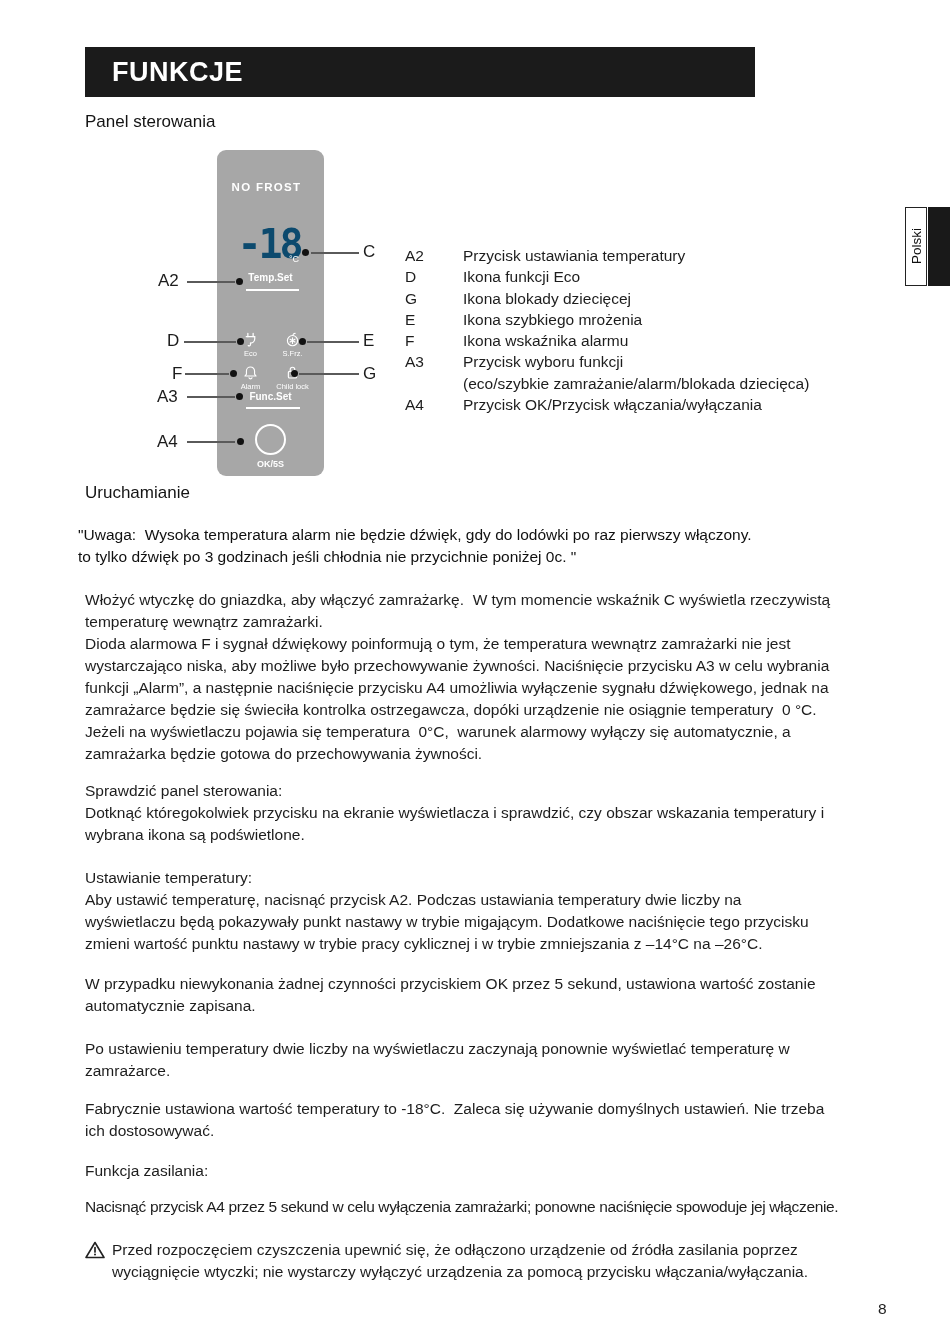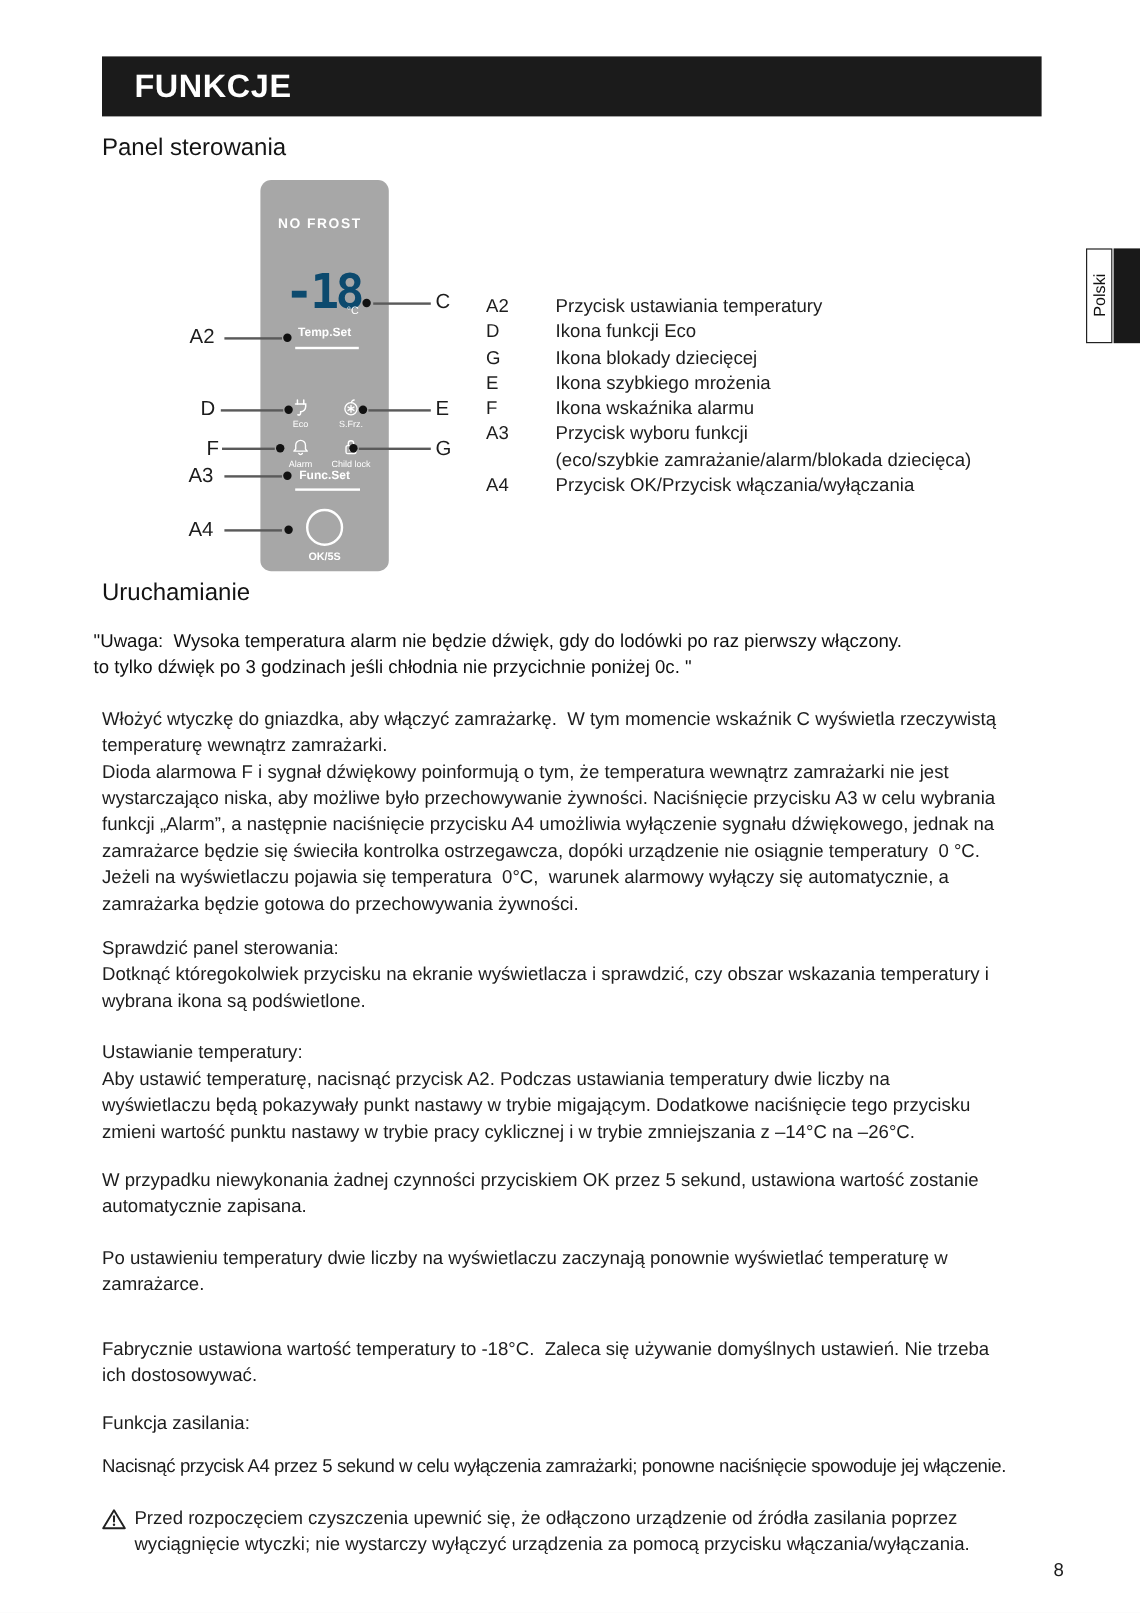--- a/index.html
+++ b/index.html
@@ -4,23 +4,23 @@
 <style>
   html,body{margin:0;padding:0;}
   body{background:#e8e8e8;}
   .page{
     position:relative;width:950px;height:1344px;background:#ffffff;
     font-family:"Liberation Sans",sans-serif;color:#1d1d1d;overflow:hidden;
     margin:0 auto;
   }
   .abs{position:absolute;}
   
-  .header-bar{left:85px;top:47px;width:783px;height:50px;background:#1b1b1b;display:flex;align-items:center;}
+  .header-bar{left:85px;top:47px;width:670px;height:50px;background:#1b1b1b;display:flex;align-items:center;}
   .header-title{color:#fff;font-size:27px;font-weight:bold;letter-spacing:.5px;padding-left:27px;}
-  .section-heading{font-size:20px;color:#141414;}
+  .section-heading{font-size:17px;color:#141414;}
   
   .panel{left:217px;top:150px;width:107px;height:326px;background:#a7a7a7;border-radius:9px;}
   .panel-text{color:#fff;text-align:center;}
   .no-frost{left:217px;top:181px;width:99px;font-size:11.5px;font-weight:bold;letter-spacing:1.3px;}
   .display{left:221px;top:224px;width:96px;text-align:center;color:#0c4a6e;
     font-family:"DejaVu Sans Mono","DejaVu Sans",monospace;font-size:40px;font-weight:bold;letter-spacing:-3px;line-height:40px;}
   .display-unit{left:289px;top:254px;font-size:9px;color:#fff;letter-spacing:0;}
   .temp-set{left:217px;top:272px;width:107px;font-size:10px;font-weight:bold;}
   .underline{height:1.5px;background:#fff;}
   .u-temp{left:246px;top:289px;width:53px;}
@@ -33,21 +33,21 @@
   .callout-label{font-size:17px;color:#1c1c1c;}
   .lead{height:1.5px;background:#5a5a5a;}
   .dot{width:7px;height:7px;border-radius:50%;background:#111;}
   
   .legend{left:405px;top:245px;font-size:15.5px;line-height:21.3px;color:#1d1d1d;}
   .lg-key{display:inline-block;width:58px;}
   
   .note{left:78px;top:524px;width:830px;font-size:15.5px;line-height:22px;white-space:pre-wrap;color:#101010;}
   .body-flow{left:85px;top:589px;width:812px;font-size:15.5px;line-height:22px;}
   .para{white-space:pre-wrap;margin:0;}
-  .mb0{margin-bottom:0;} .mb15{margin-bottom:15px;} .mb16{margin-bottom:32px;}
+  .mb0{margin-bottom:0;} .mb15{margin-bottom:15px;} .mb16{margin-bottom:16px;}
   .mb18{margin-bottom:18px;} .mb21{margin-bottom:21px;margin-top:14px;} .mb3{margin-bottom:3px;}
   .tight{letter-spacing:-0.35px;}
   .warning-row{display:flex;align-items:flex-start;}
   .warning-row svg{flex:0 0 auto;margin:2px 7px 0 0;}
   
   .polski-box{left:905px;top:207px;width:22px;height:79px;background:#fff;border:1px solid #222;box-sizing:border-box;
     display:flex;align-items:center;justify-content:center;}
   .polski-text{writing-mode:vertical-rl;transform:rotate(180deg);font-size:13.5px;color:#111;}
   .black-block{left:928px;top:207px;width:22px;height:79px;background:#191919;}
   .page-num{left:878px;top:1300px;font-size:15.5px;}

